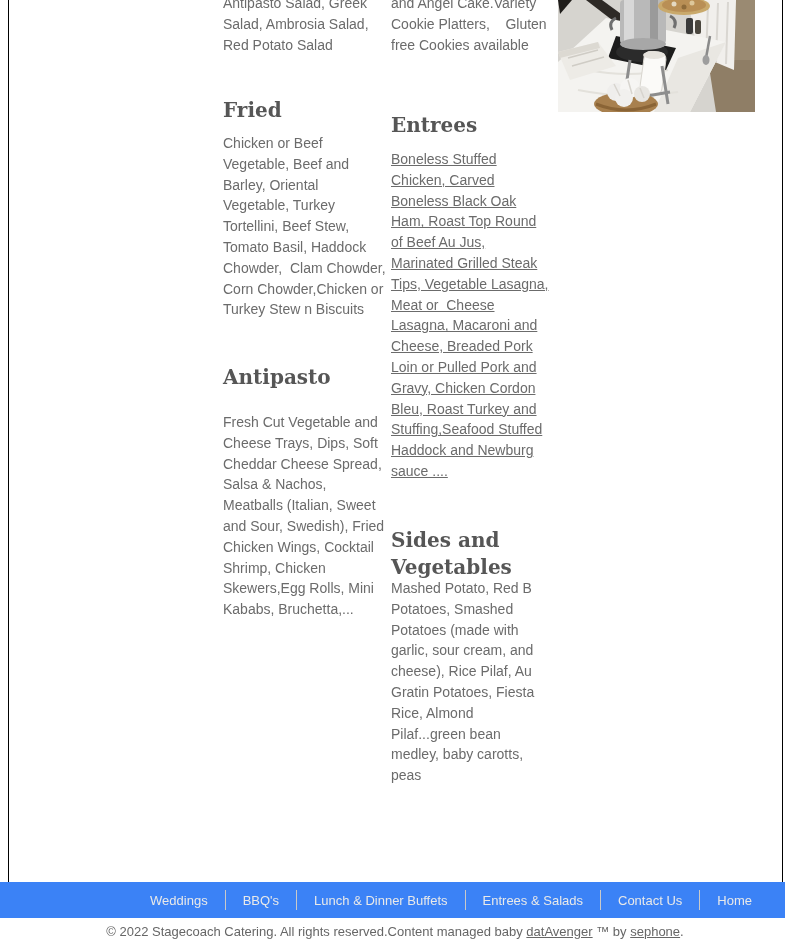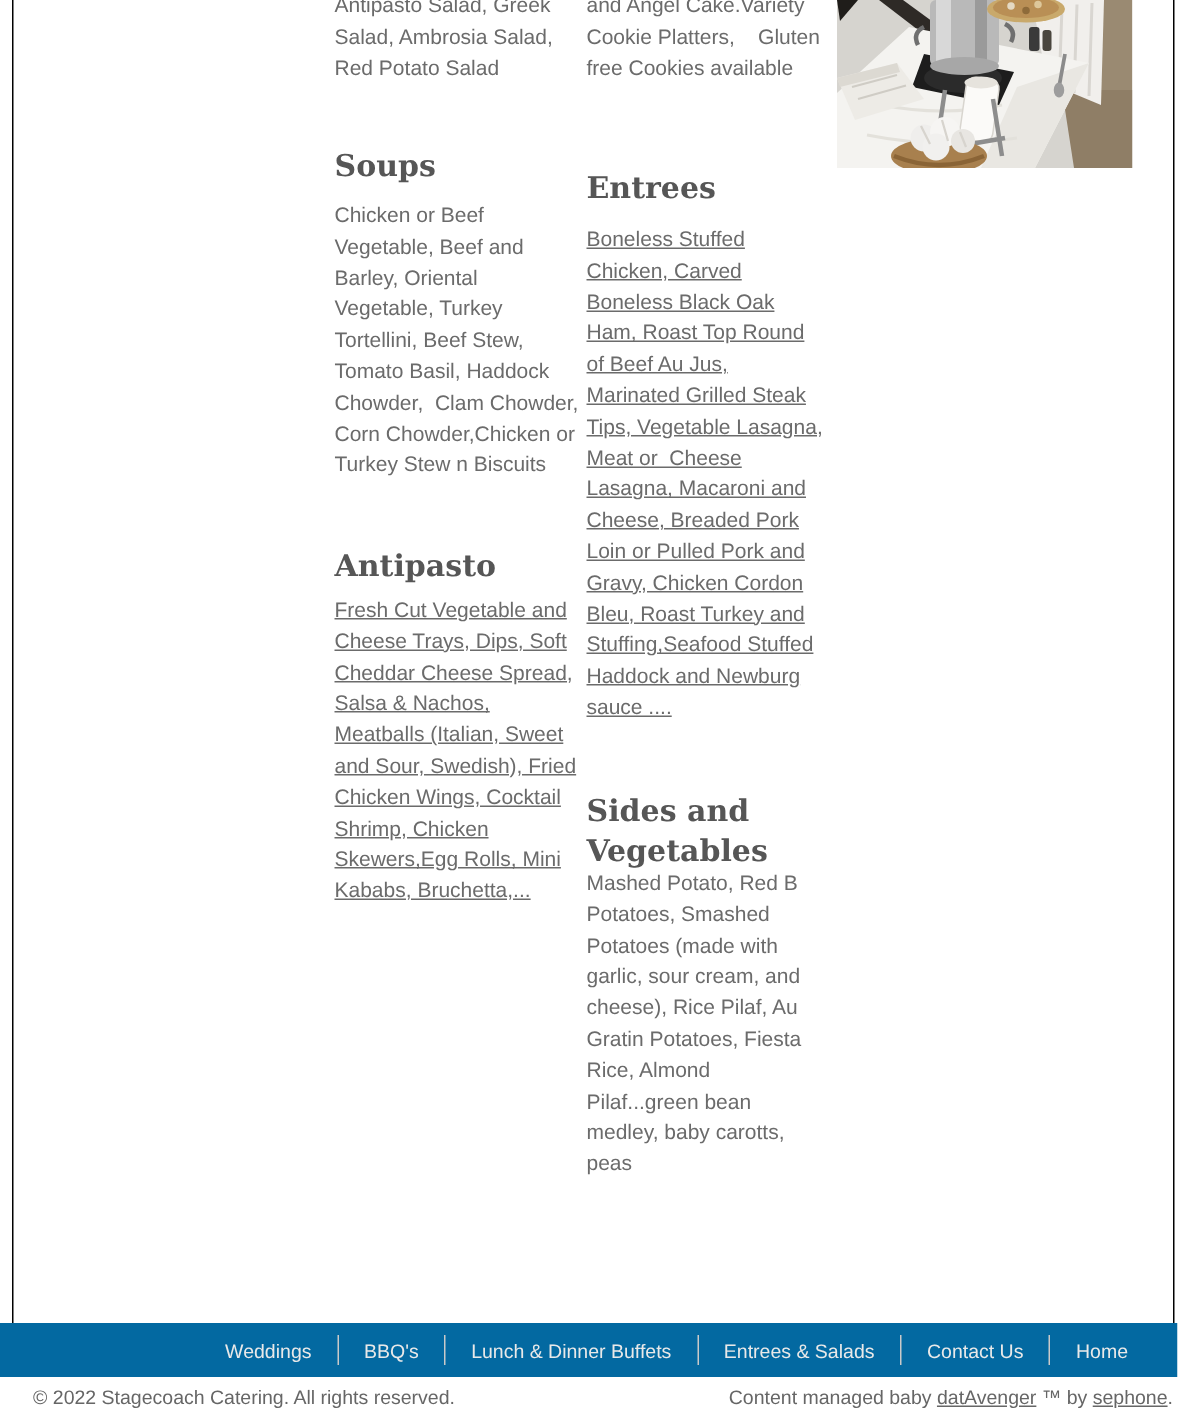--- a/index.html
+++ b/index.html
@@ -15,59 +15,59 @@
                line-height:20.8px; color:#6b6b6b; width:178px; }
   .menu-heading { position:absolute; white-space:pre-wrap;
                   font-family:"DejaVu Serif", serif; font-weight:bold;
                   font-size:20px; line-height:27px; color:#565656; }
 
   .photo { position:absolute; left:549px; top:0; width:197px; height:112px;
            overflow:hidden; }
 
   
   .navbar { position:absolute; left:0; top:882px; width:785px; height:36px;
-            background:#0369a1; display:flex; align-items:center;
+            background:#3b82f6; display:flex; align-items:center;
             justify-content:flex-end; padding-right:16px; }
   .navbar a { color:#e9e9e9; font-size:13px; text-decoration:none;
               padding:0 17px; white-space:nowrap; }
   .nav-sep { width:1px; height:20px; background:#c9c9c9; flex:0 0 auto; }
 
   .bottomstrip { position:absolute; left:0; top:918px; width:785px; height:26px;
                  background:#fff; display:flex; align-items:center;
-                 justify-content:space-between; padding:0 3px 0 22px;
+                 justify-content:center; padding:0 17px 0 22px;
                  font-size:13px; color:#666; }
   .bottomstrip a { color:#666; }
   .managed { white-space:pre-wrap; }
 </style>
 </head>
 <body>
 
 <div class="viewport">
 
   <div class="frame">
 
     <div class="menu-text" style="left:214px; top:-7px;">Antipasto Salad, Greek
 Salad, Ambrosia Salad,
 Red Potato Salad</div>
 
-    <div class="menu-heading" style="left:214px; top:97px;">Soups</div>
+    <div class="menu-heading" style="left:214px; top:97px;">Fried</div>
 
     <div class="menu-text" style="left:214px; top:133px;">Chicken or Beef
 Vegetable, Beef and
 Barley, Oriental
 Vegetable, Turkey
 Tortellini, Beef Stew,
 Tomato Basil, Haddock
 Chowder,  Clam Chowder,
 Corn Chowder,Chicken or
 Turkey Stew n Biscuits</div>
 
     <div class="menu-heading" style="left:214px; top:364px;">Antipasto</div>
 
-    <div class="menu-text" style="left:214px; top:396px;text-decoration:underline;">Fresh Cut Vegetable and
+    <div class="menu-text" style="left:214px; top:412px;">Fresh Cut Vegetable and
 Cheese Trays, Dips, Soft
 Cheddar Cheese Spread,
 Salsa &amp; Nachos,
 Meatballs (Italian, Sweet
 and Sour, Swedish), Fried
 Chicken Wings, Cocktail
 Shrimp, Chicken
 Skewers,Egg Rolls, Mini
 Kababs, Bruchetta,...</div>
 

